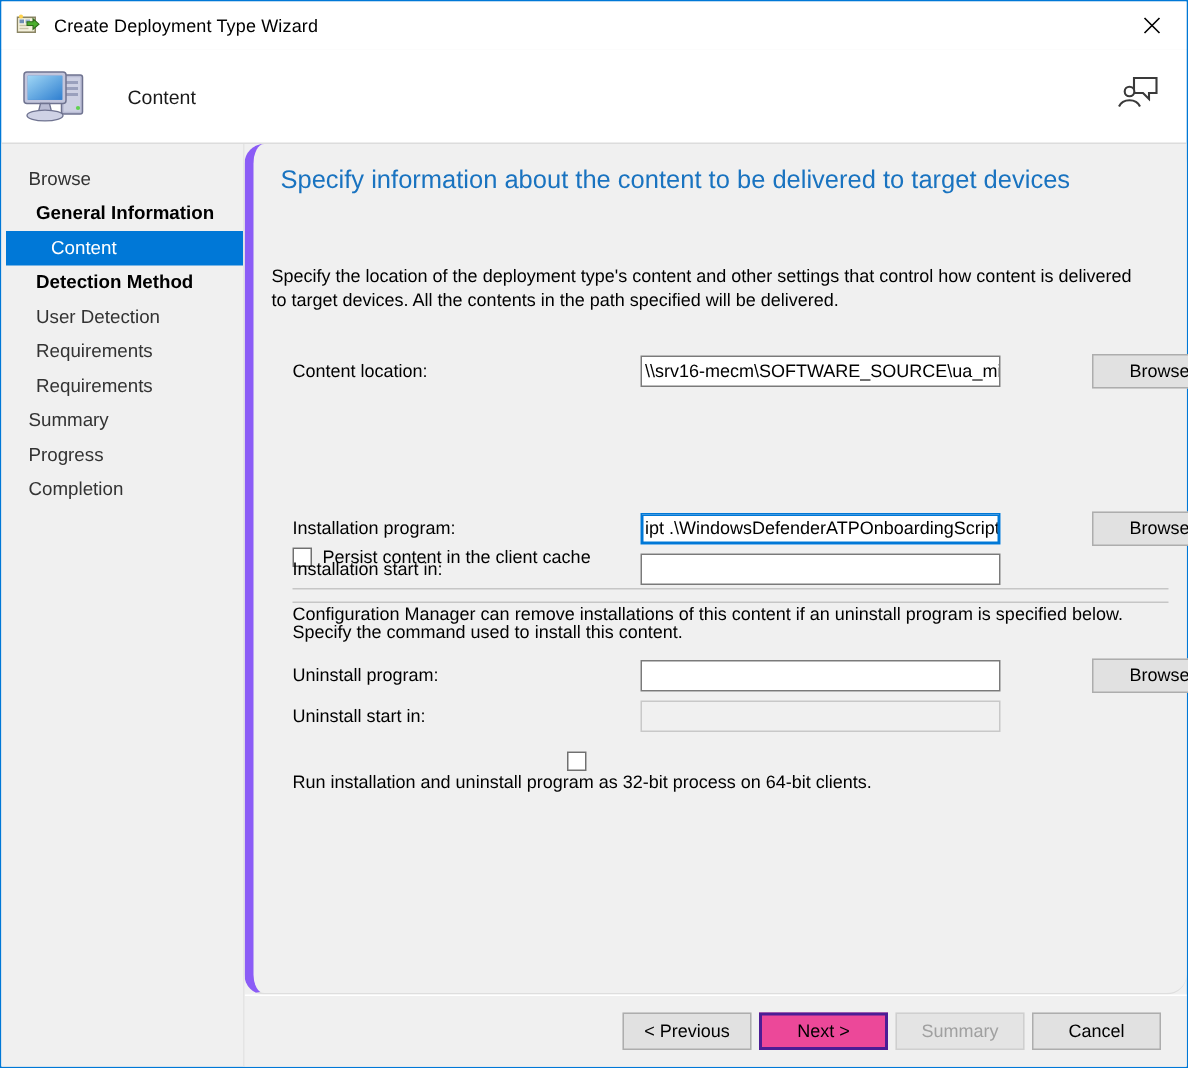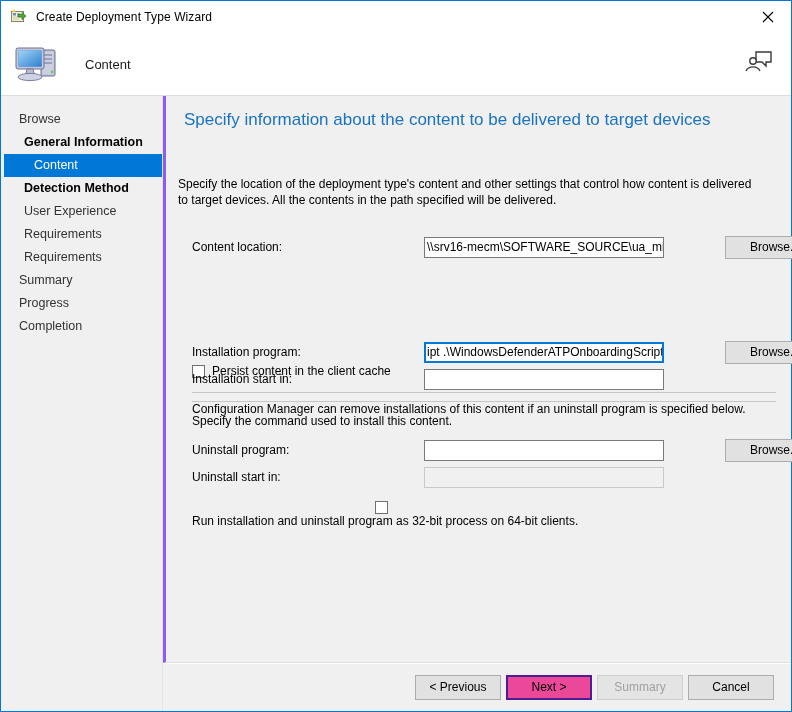--- a/index.html
+++ b/index.html
@@ -133,24 +133,25 @@
   #panel-wrap {
     flex: 1;
     display: flex;
     flex-direction: column;
     min-width: 0;
     background: #f0f0f0;
   }
   #panel {
     flex: 1;
     background: #f0f0f0;
-    border-left: 3px solid #8b5cf6;
+    border-left: 6px solid #8b5cf6;
     border-bottom: 1px solid #dedede;
     position: relative;
     min-height: 0;
+    border-radius: 13px;
   }
   #page-heading {
     position: absolute;
     left: 18px;
     top: 14px;
     font-size: 17px;
     color: #1973c0;
     white-space: nowrap;
   }
   #intro-text {
@@ -350,21 +351,21 @@
     </span>
   </div>
 
   <div id="body">
 
     <div id="sidebar">
       <div class="nav-item">Browse</div>
       <div class="nav-item child bold">General Information</div>
       <div class="nav-item selected">Content</div>
       <div class="nav-item child bold">Detection Method</div>
-      <div class="nav-item child">User Experience</div>
+      <div class="nav-item child">User Detection</div>
       <div class="nav-item child">Requirements</div>
       <div class="nav-item child">Requirements</div>
       <div class="nav-item">Summary</div>
       <div class="nav-item">Progress</div>
       <div class="nav-item">Completion</div>
     </div>
 
     <div id="panel-wrap">
       <div id="panel">
 

